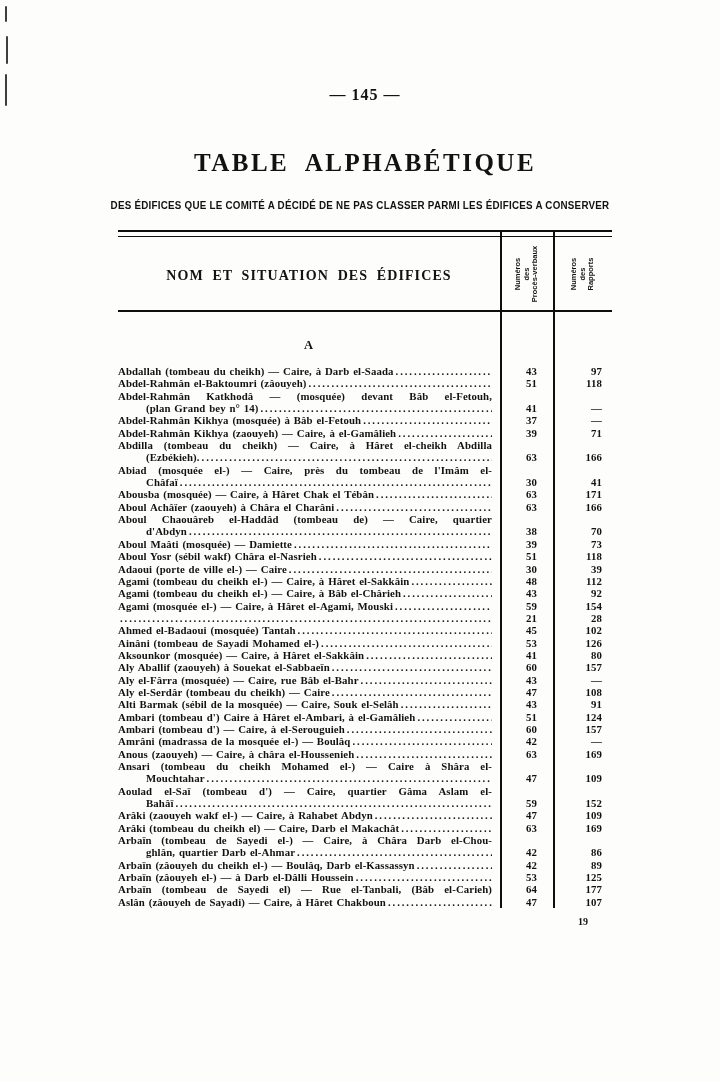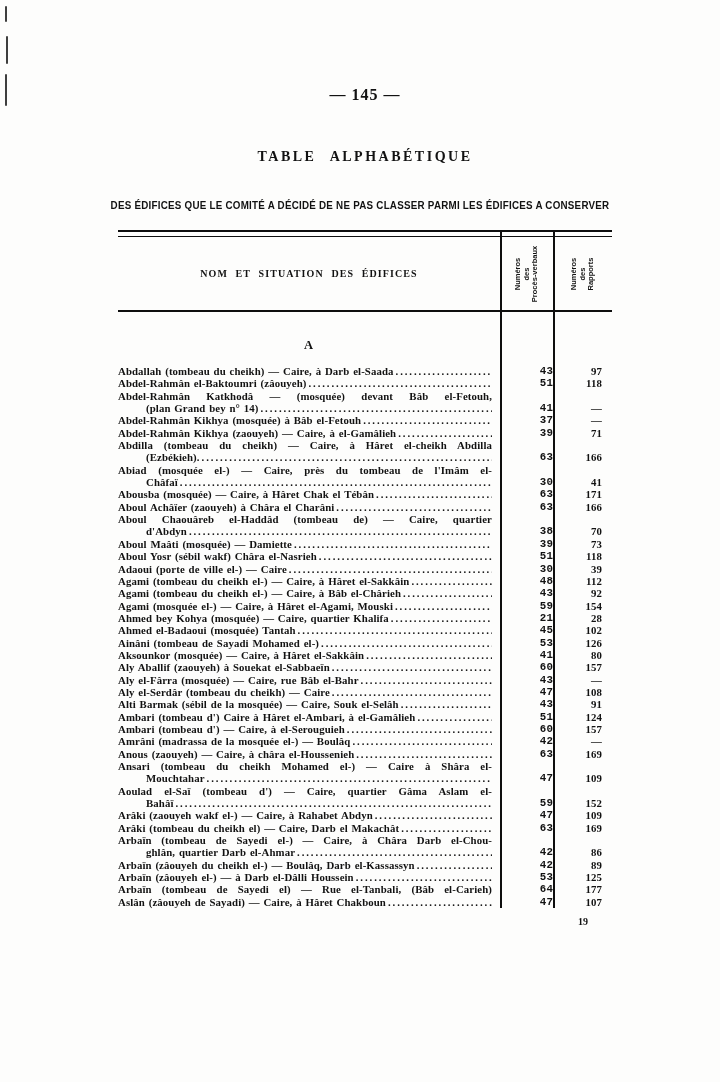--- a/index.html
+++ b/index.html
@@ -9,30 +9,30 @@
     font-family:"Liberation Serif","DejaVu Serif",serif;
     -webkit-font-smoothing:antialiased;
   }
   .abs{position:absolute;}
   
   .scanmark{position:absolute;width:2px;background:#1c1c1c;border-radius:1px;opacity:.85;}
   
   .pagenum{top:86px;left:118px;width:494px;text-align:center;
     font-size:16px;font-weight:700;letter-spacing:1px;}
   .title{top:149px;left:118px;width:494px;text-align:center;
-    font-size:14px;font-weight:700;letter-spacing:2.5px;word-spacing:8px;}
+    font-size:25px;font-weight:700;letter-spacing:2.5px;word-spacing:8px;}
   .subtitle{top:200px;left:0;width:720px;text-align:center;white-space:nowrap;
     font-family:"Liberation Sans","DejaVu Sans",sans-serif;
     font-size:10px;font-weight:700;letter-spacing:.25px;transform:scaleX(.98);}
   
   .tbl{top:230px;left:118px;width:494px;}
   .rule-double{height:4px;border-top:2.5px solid #0e0e0e;border-bottom:1.8px solid #0e0e0e;}
   .thead{position:relative;height:73px;}
   .name-header{position:absolute;left:0;top:31px;width:382px;text-align:center;
-    font-size:10px;font-weight:700;letter-spacing:1.1px;word-spacing:4px;}
+    font-size:14px;font-weight:700;letter-spacing:1.1px;word-spacing:4px;}
   .vcell{position:absolute;top:0;height:73px;}
   .vcell.pvh{left:382px;width:53px;}
   .vcell.raph{left:435px;width:59px;}
   .rot{position:absolute;left:50%;top:50%;width:72px;
     transform:translate(-50%,-50%) rotate(-90deg);text-align:center;
     font-family:"Liberation Sans","DejaVu Sans",sans-serif;
     font-size:7.5px;font-weight:700;line-height:8.5px;white-space:nowrap;}
   .rule{height:2px;background:#0e0e0e;}
   .vline{position:absolute;top:0;width:2px;height:678px;background:#0e0e0e;}
   .vline.v1{left:382px;}
@@ -42,21 +42,21 @@
   .row{display:flex;align-items:flex-end;font-size:10.8px;font-weight:700;
     line-height:12.35px;letter-spacing:.1px;word-spacing:1px;}
   .name{width:382px;box-sizing:border-box;padding-right:8px;}
   .l1{text-align:justify;text-align-last:justify;}
   .line{display:flex;align-items:baseline;}
   .txt{white-space:nowrap;}
   .ind{padding-left:28px;}
   .lead{flex:1 1 auto;overflow:hidden;white-space:nowrap;padding-left:2px;}
   .lead::after{content:"........................................................................................................";letter-spacing:1.9px;}
   .num{box-sizing:border-box;text-align:right;font-size:10.8px;font-weight:700;}
-  .pv{width:53px;padding-right:0;font-family:Liberation Mono, monospace;}
+  .pv{width:53px;padding-right:16px;}
   .rap{width:59px;padding-right:10px;}
   .signature{top:916px;left:118px;width:494px;text-align:right;
     padding-right:24px;box-sizing:border-box;font-size:10px;font-weight:700;}
 </style>
 </head>
 <body>
 
 <div class="scanmark" style="left:5px;top:6px;height:16px;"></div>
 <div class="scanmark" style="left:6px;top:36px;height:28px;"></div>
 <div class="scanmark" style="left:5px;top:74px;height:32px;"></div>
@@ -251,21 +251,20 @@
             <span class="txt">Agami (mosquée el-) — Caire, à Hâret el-Agami, Mouski</span>
             <span class="lead"></span>
           </div>
         </div>
         <div class="num pv">59</div>
         <div class="num rap">154</div>
       </div>
       <div class="row">
         <div class="name">
           <div class="line">
-            <span class="txt">Ahmed bey Kohya (mosquée) — Caire, quartier Khalifa</span>
             <span class="lead"></span>
           </div>
         </div>
         <div class="num pv">21</div>
         <div class="num rap">28</div>
       </div>
       <div class="row">
         <div class="name">
           <div class="line">
             <span class="txt">Ahmed el-Badaoui (mosquée) Tantah</span>

